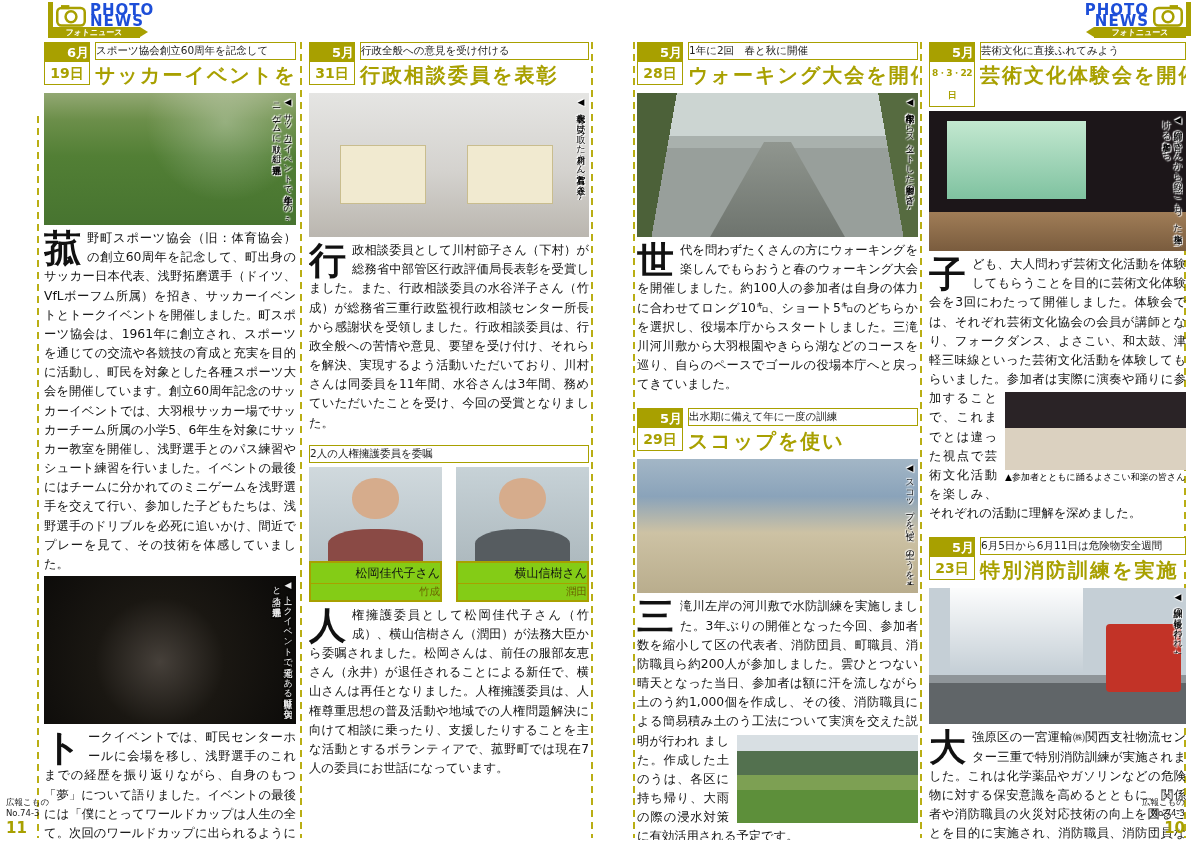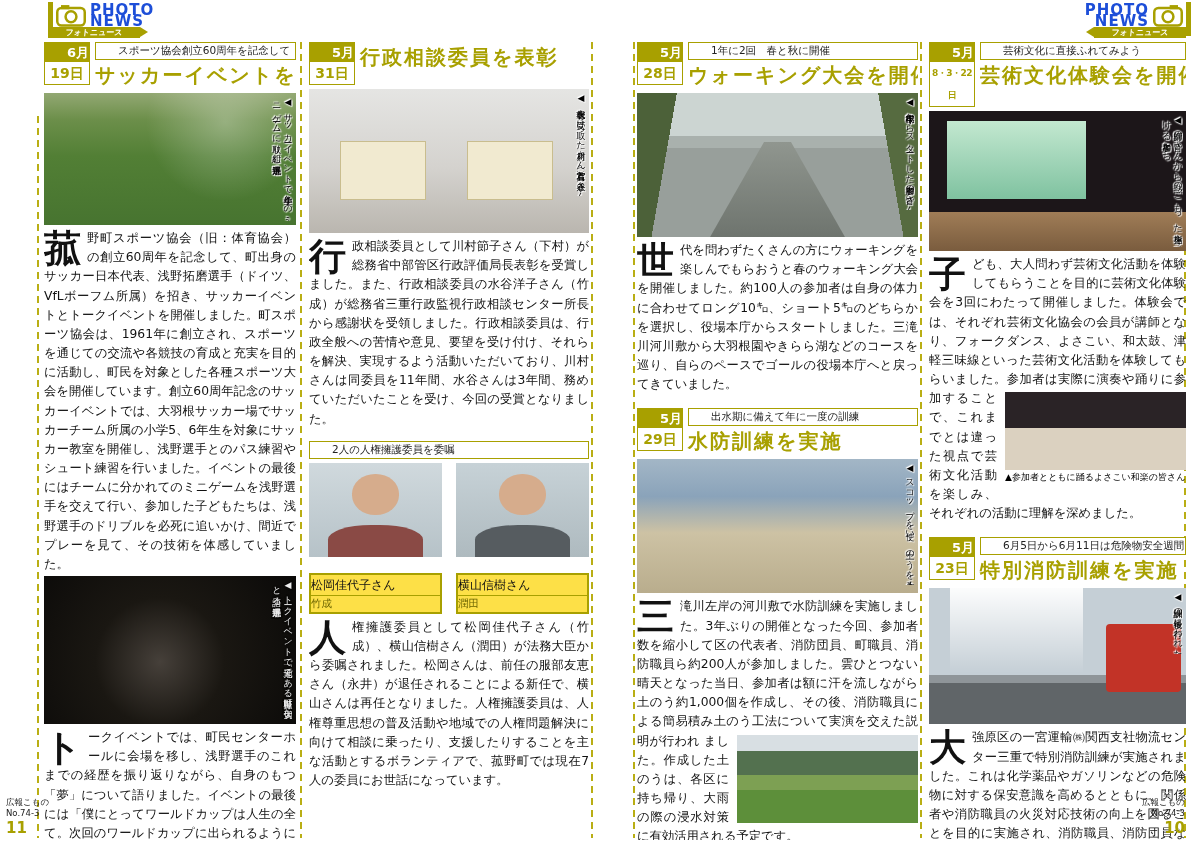--- a/index.html
+++ b/index.html
@@ -26,41 +26,41 @@
   
   .art-head{display:flex;align-items:flex-start;margin-bottom:4px;}
   .badge{width:44px;border:1px solid #a8a000;flex:none;background:#fff;}
   .badge .m{display:block;background:#a8a000;color:#fff;text-align:right;
     font-size:13px;font-weight:bold;line-height:19px;}
   .badge .d{display:block;color:#a8a000;text-align:center;font-size:14px;
     font-weight:bold;line-height:22px;}
   .badge .d.small{font-size:9px;letter-spacing:-0.5px;}
   .head-box{flex:1;margin-left:5px;min-width:0;}
   .subtitle{display:block;border:1px solid #a8a000;font-size:10.5px;color:#222;
-    padding:1px 22px;background:#fff;white-space:nowrap;overflow:hidden;}
+    padding:1px 0;background:#fff;white-space:nowrap;overflow:hidden;}
   .headline{display:block;color:#a8a000;font-weight:bold;font-size:20px;
     letter-spacing:2px;padding-top:2px;white-space:nowrap;}
   
   .photo{position:relative;width:100%;overflow:hidden;margin:2px 0 4px;}
   .vcap{position:absolute;top:4px;right:3px;writing-mode:vertical-rl;
     font-size:9px;line-height:1.25;color:#000;max-height:94%;overflow:hidden;
     text-shadow:0 0 2px #fff,0 0 2px #fff,1px 1px 1px #fff,-1px -1px 1px #fff;}
   
   .body{font-size:12.3px;line-height:1.56;text-align:justify;margin:4px 0 0;}
   .body::after{content:"";display:block;clear:both;}
   .dropcap{float:left;font-size:37px;line-height:34px;font-weight:bold;
     margin:3px 6px 0 0;}
   .inline-fig{float:right;width:181px;margin:3px 0 2px 8px;}
   .inline-photo{position:relative;width:100%;overflow:hidden;}
   .inline-caption{font-size:9px;line-height:1.25;margin-top:2px;color:#000;}
   
   .members{display:flex;gap:14px;margin:4px 0 2px;}
   .member{flex:1;}
   .portrait{position:relative;height:94px;overflow:hidden;}
-  .plate{border:2px solid #a8a000;background:#fde047;text-align:left;margin-top:16px;}
+  .plate{border:2px solid #a8a000;background:#84cc16;text-align:right;margin-top:0;}
   .plate .nm{display:block;font-size:12px;padding:2px 0 1px;border-bottom:1px solid #a8a000;}
   .plate .dist{display:block;font-size:10.5px;color:#6b6400;padding:1px 0;}
   
   .footer{position:absolute;bottom:4px;font-size:8.5px;line-height:1.25;color:#222;}
   .footer .pg{display:block;color:#a8a000;font-size:15px;font-weight:bold;margin-top:1px;}
   .footer.left{left:6px;text-align:left;}
   .footer.right{right:6px;text-align:right;}
   
   .ph-soccer{height:132px;background:
     radial-gradient(circle at 72% 22%,rgba(255,255,255,.30),transparent 38%),
@@ -175,20 +175,21 @@
   </p>
 </div>
 
 <div class="col" style="left:309px;width:280px;">
   <div class="art-head">
     <div class="badge">
       <span class="m">5月</span>
       <span class="d">31日</span>
     </div>
     <div class="head-box">
+      <span class="subtitle">行政全般への意見を受け付ける</span>
       <span class="headline">行政相談委員を表彰</span>
     </div>
   </div>
   <div class="photo ph-cert">
     <span class="cert-paper l"></span>
     <span class="cert-paper r"></span>
     <span class="vcap">◀表彰状を受け取った川村さん（写真右）と水谷さん（写真左）</span>
   </div>
   <p class="body">
     <span class="dropcap">行</span>
@@ -248,21 +249,21 @@
     <span>代を問わずたくさんの方にウォーキングを楽しんでもらおうと春のウォーキング大会を開催しました。約100人の参加者は自身の体力に合わせてロング10㌔、ショート5㌔のどちらかを選択し、役場本庁からスタートしました。三滝川河川敷から大羽根園やきらら湖などのコースを巡り、自らのペースでゴールの役場本庁へと戻ってきていました。</span>
   </p>
 
   <div class="art-head" style="margin-top:14px;">
     <div class="badge">
       <span class="m">5月</span>
       <span class="d">29日</span>
     </div>
     <div class="head-box">
       <span class="subtitle">出水期に備えて年に一度の訓練</span>
-      <span class="headline">水防訓練を実施</span>
+      <span class="headline">スコップを使い</span>
     </div>
   </div>
   <div class="photo ph-suibo">
     <span class="vcap">◀スコップを使い、土のうを作る参加者</span>
   </div>
   <p class="body">
     <span class="dropcap">三</span>
     <span>滝川左岸の河川敷で水防訓練を実施しました。3年ぶりの開催となった今回、参加者数を縮小して区の代表者、消防団員、町職員、消防職員ら約200人が参加しました。雲ひとつない晴天となった当日、参加者は額に汗を流しながら土のう約1,000個を作成し、その後、消防職員による簡易積み土のう工法について実演を交えた説明が行われ</span>
     <span class="inline-fig">
       <span class="inline-photo ph-river" style="display:block;"></span>

